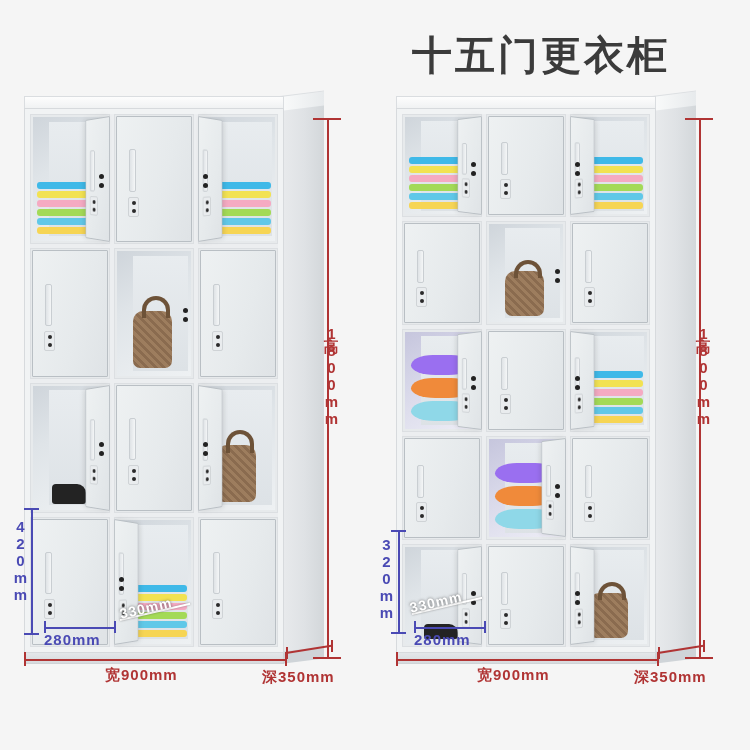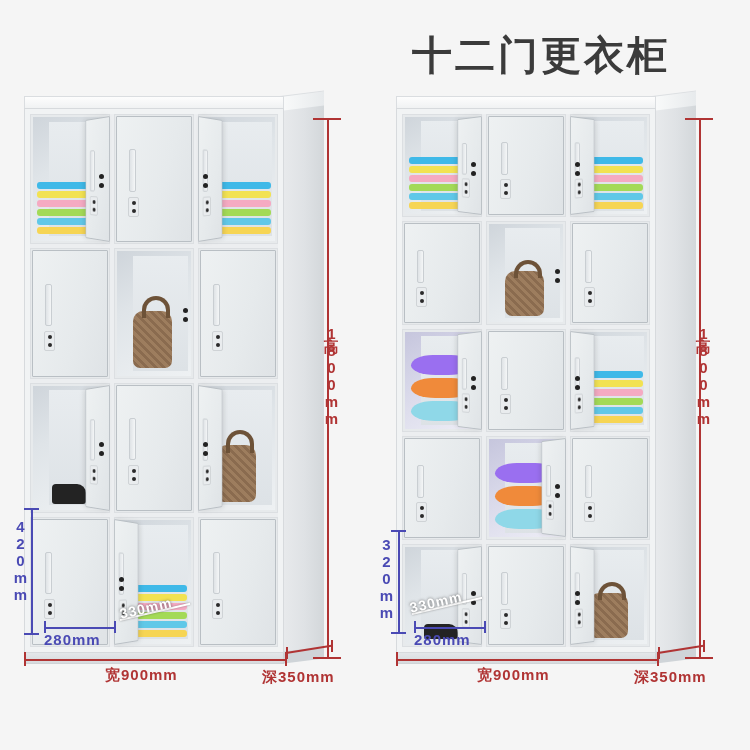--- a/index.html
+++ b/index.html
@@ -157,21 +157,21 @@
   .vert{writing-mode:vertical-rl;text-orientation:upright;letter-spacing:0;}
   .diag{transform:rotate(-13deg);transform-origin:left center;}
   .wline{position:absolute;height:2px;background:#fff;transform:rotate(-13deg);
          transform-origin:left center;box-shadow:0 0 2px rgba(80,80,80,.6);}
 </style>
 </head>
 <body>
 
 <div class="stage">
 
-  <div class="title right">十二门更衣柜</div>
+  <div class="title right">十五门更衣柜</div>
 
   <div class="cabinet cab-left">
     <div class="side-panel"></div>
     <div class="top-bevel"></div>
     <div class="top-panel"></div>
     <div class="base-bevel"></div>
     <div class="base"></div>
     <div class="body-front"></div>
     <div class="grid g12" id="grid-12">
         <div class="cell">

